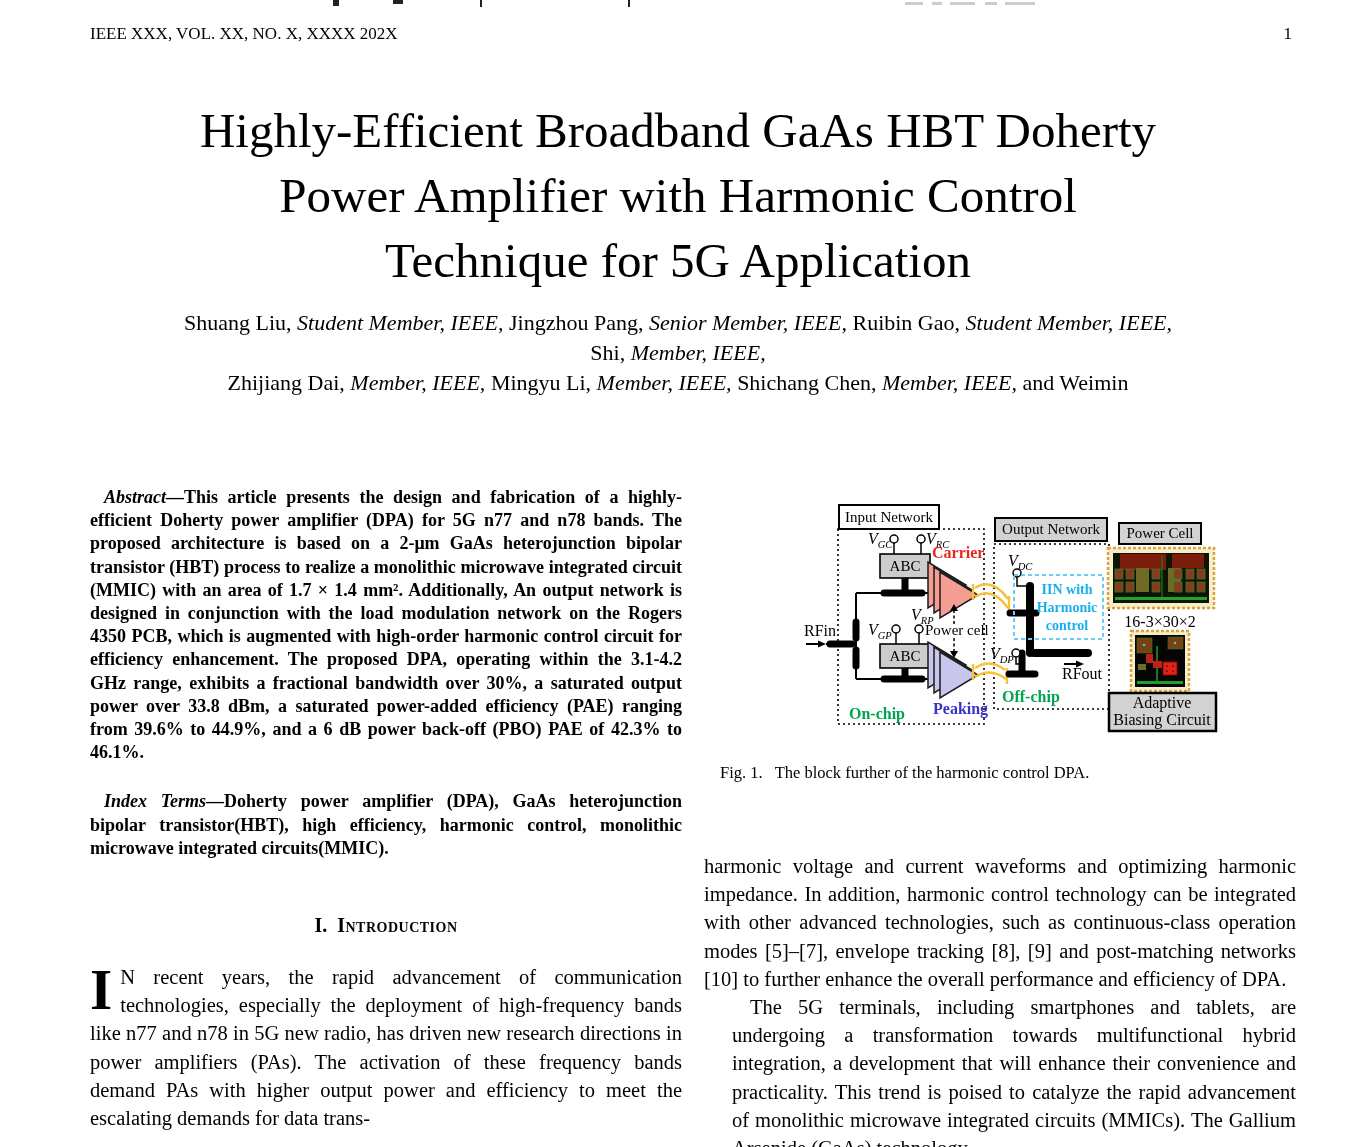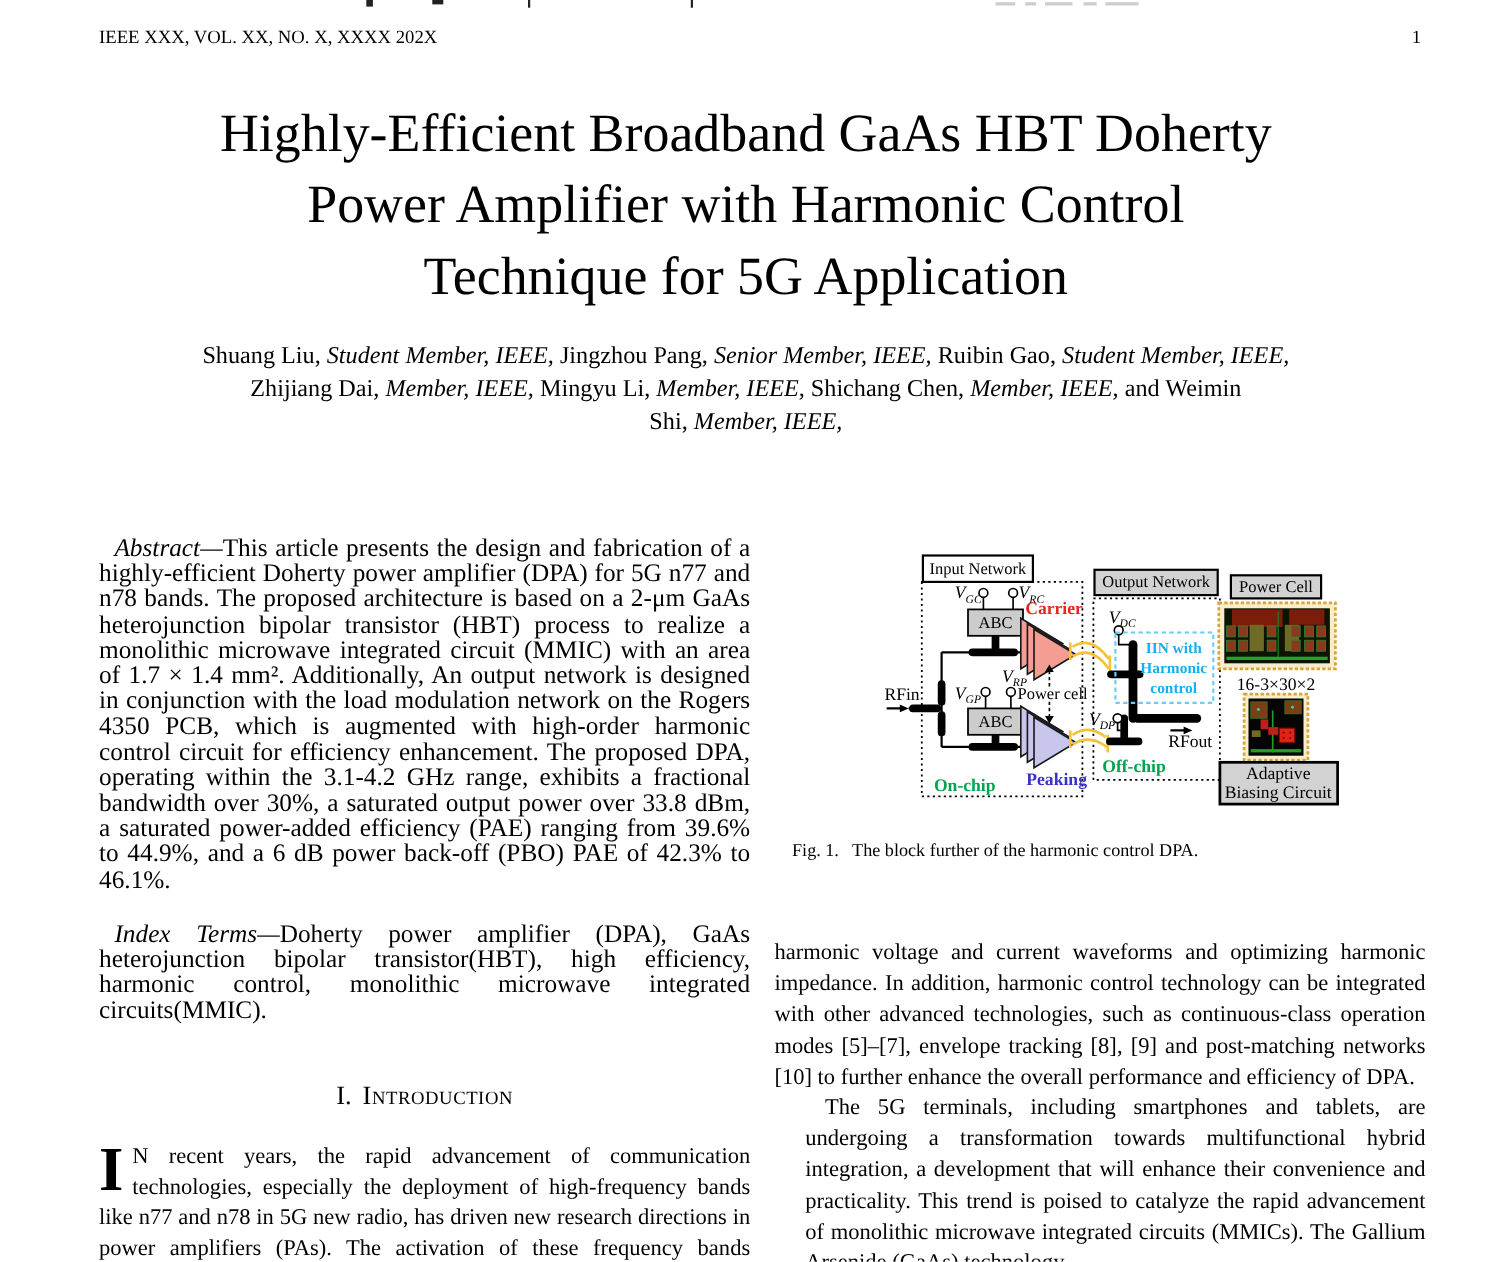--- a/index.html
+++ b/index.html
@@ -5,40 +5,40 @@
   html,body{margin:0;padding:0;}
   body{
     width:1356px;height:1147px;position:relative;overflow:hidden;
     background:#ffffff;color:#000;
     font-family:"Liberation Serif", serif;
   }
   .topcut span{position:absolute;display:block;}
   .runhead{position:absolute;top:24px;left:90px;right:64px;font-size:17px;}
   .runhead .pageno{position:absolute;right:0;top:0;}
   .title{
-    position:absolute;top:88px;left:60px;width:1236px;margin:0;
+    position:absolute;top:98px;left:60px;width:1236px;margin:0;
     font-size:49px;font-weight:normal;text-align:center;line-height:65px;
   }
   .authors{
     position:absolute;top:308px;left:60px;width:1236px;
     font-size:22px;text-align:center;line-height:30px;
   }
   .authors .it{font-style:italic;}
   .col{position:absolute;top:480px;}
   .col.left{left:90px;width:592px;}
   .col.right{left:704px;width:592px;}
   p{margin:0;}
   .abstract{
-    font-size:23px;font-weight:normal;line-height:23.2px;
+    font-size:18px;font-weight:bold;line-height:23.2px;
     text-align:justify;text-indent:14px;margin-top:6px;
   }
   .abstract .lead{font-style:italic;}
   .abstract.index{margin-top:26px;}
   .sec{
-    margin:54px 0 0 0;font-size:24px;font-weight:normal;text-align:center;
+    margin:54px 0 0 0;font-size:20px;font-weight:bold;text-align:center;
   }
   .sec .num{margin-right:10px;}
   .sec .sc{font-variant:small-caps;letter-spacing:0.5px;}
   .body{
     font-size:20.5px;line-height:28.2px;text-align:justify;
   }
   .intro{margin-top:26px;}
   .dropcap{
     float:left;font-size:57px;line-height:46px;font-weight:bold;
     margin:4px 8px 0 0;
@@ -78,22 +78,22 @@
 </div>
 
 <h1 class="title">
   <div>Highly-Efficient Broadband GaAs HBT Doherty</div>
   <div>Power Amplifier with Harmonic Control</div>
   <div>Technique for 5G Application</div>
 </h1>
 
 <div class="authors">
   <div><span>Shuang Liu, </span><span class="it">Student Member, IEEE,</span><span> Jingzhou Pang, </span><span class="it">Senior Member, IEEE,</span><span> Ruibin Gao, </span><span class="it">Student Member, IEEE,</span></div>
+  <div><span>Shi, </span><span class="it">Member, IEEE,</span></div>
   <div><span>Zhijiang Dai, </span><span class="it">Member, IEEE,</span><span> Mingyu Li, </span><span class="it">Member, IEEE,</span><span> Shichang Chen, </span><span class="it">Member, IEEE,</span><span> and Weimin</span></div>
-  <div><span>Shi, </span><span class="it">Member, IEEE,</span></div>
 </div>
 
 <div class="col left">
   <p class="abstract"><span class="lead">Abstract—</span><span>This article presents the design and fabrication of a highly-efficient Doherty power amplifier (DPA) for 5G n77 and n78 bands. The proposed architecture is based on a 2-μm GaAs heterojunction bipolar transistor (HBT) process to realize a monolithic microwave integrated circuit (MMIC) with an area of 1.7 × 1.4 mm². Additionally, An output network is designed in conjunction with the load modulation network on the Rogers 4350 PCB, which is augmented with high-order harmonic control circuit for efficiency enhancement. The proposed DPA, operating within the 3.1-4.2 GHz range, exhibits a fractional bandwidth over 30%, a saturated output power over 33.8 dBm, a saturated power-added efficiency (PAE) ranging from 39.6% to 44.9%, and a 6 dB power back-off (PBO) PAE of 42.3% to 46.1%.</span></p>
   <p class="abstract index"><span class="lead">Index Terms—</span><span>Doherty power amplifier (DPA), GaAs heterojunction bipolar transistor(HBT), high efficiency, harmonic control, monolithic microwave integrated circuits(MMIC).</span></p>
   <h2 class="sec"><span class="num">I.</span><span class="sc">Introduction</span></h2>
   <p class="body intro"><span class="dropcap">I</span><span>N recent years, the rapid advancement of communication technologies, especially the deployment of high-frequency bands like n77 and n78 in 5G new radio, has driven new research directions in power amplifiers (PAs). The activation of these frequency bands demand PAs with higher output power and efficiency to meet the escalating demands for data trans-</span></p>
 </div>
 
 <div class="col right">

